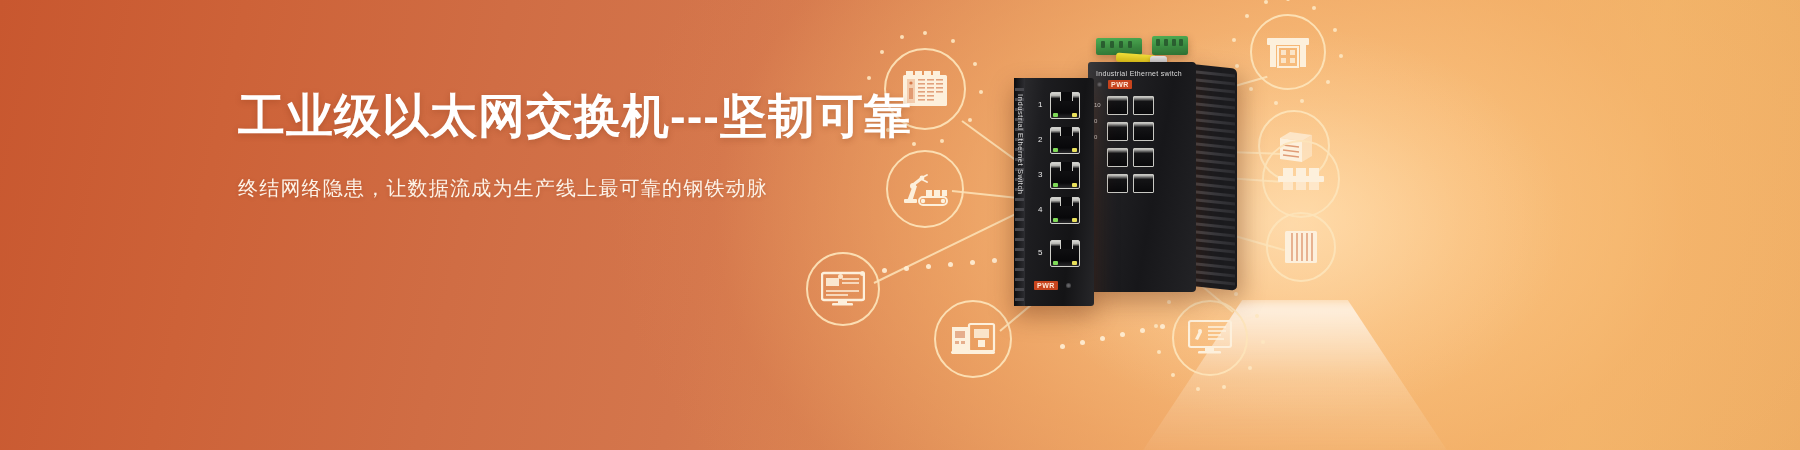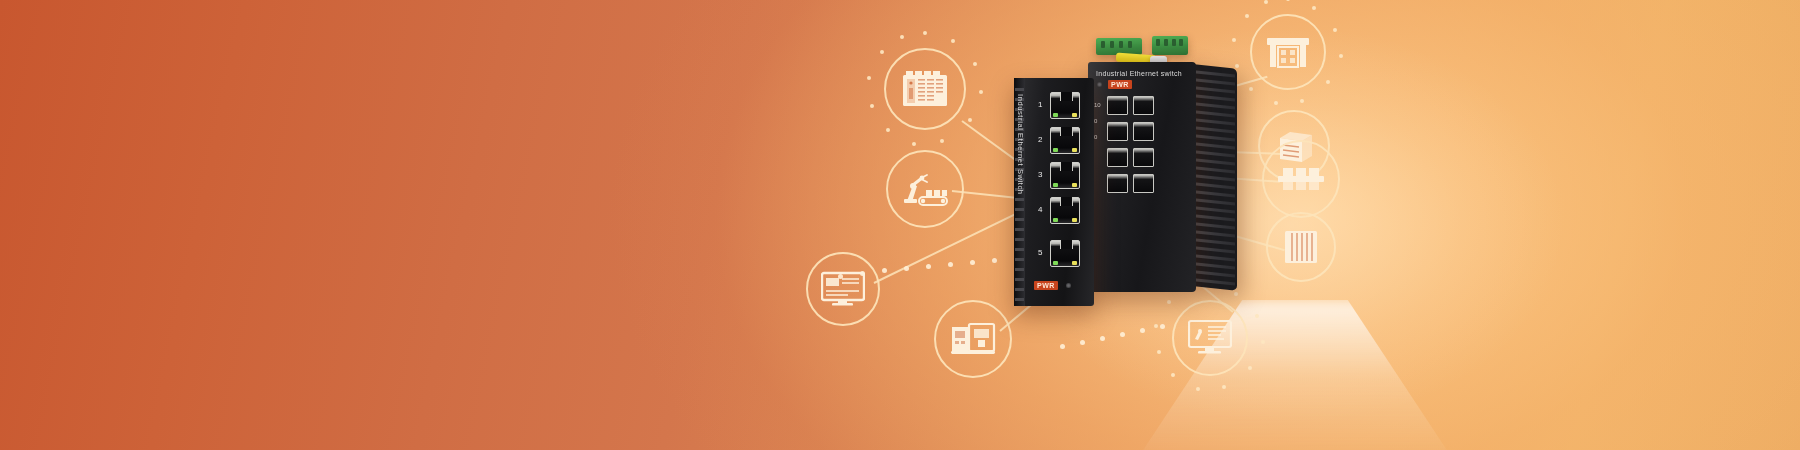--- a/index.html
+++ b/index.html
@@ -563,15 +563,17 @@
           <span class="g1"></span>
           <span class="g2"></span>
         </div>
 
       <div class="pwr-tag" style="left:20px; top:203px;">PWR</div>
       <div class="led" style="left:52px; top:205px;"></div>
     </div>
   </div>
 
   <div class="content">
+    <div class="headline">工业级以太网交换机---坚韧可靠</div>
+    <div class="subline">终结网络隐患，让数据流成为生产线上最可靠的钢铁动脉</div>
   </div>
 
 </div>
 
 </body></html>

